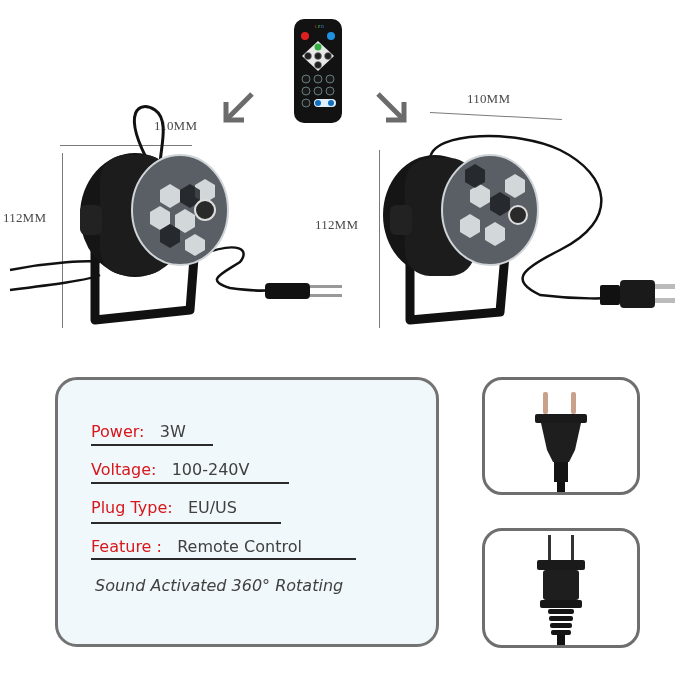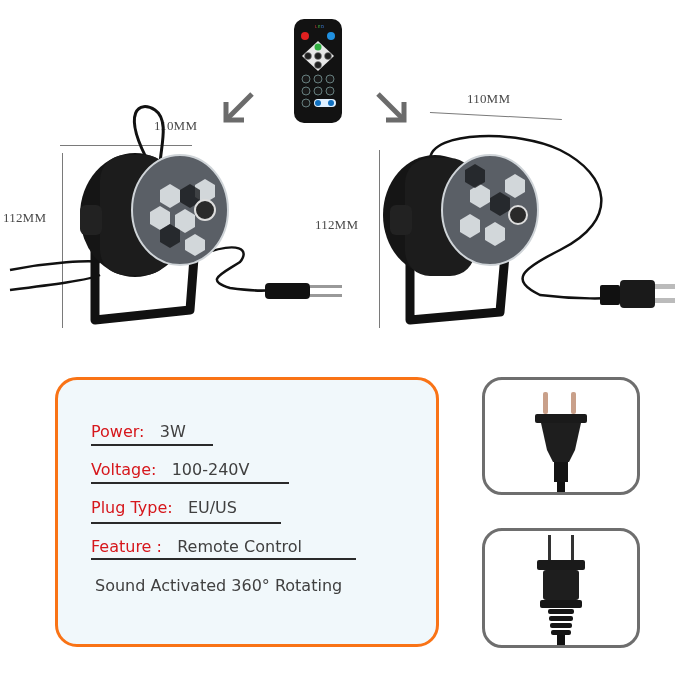--- a/index.html
+++ b/index.html
@@ -15,27 +15,27 @@
   
   .arrow { color: #6b6b6b; }
 
   
   .dim { font-family: Liberation Serif, serif; font-size: 13px; color: #4a4a4a; letter-spacing: 0.2px; }
   .dline { background: #7a7a7a; }
 
   
   .spec-box {
     left: 55px; top: 377px; width: 384px; height: 270px;
-    border: 3px solid #f97316; border-radius: 22px; background: #f1f8fb;
+    border: 3px solid #737373; border-radius: 22px; background: #f1f8fb;
   }
   .spec-row { position: absolute; left: 33px; font-family: "DejaVu Sans", sans-serif; font-size: 16px; white-space: nowrap; }
   .spec-row .lbl { color: #d6171c; }
   .spec-row .val { color: #404040; }
   .spec-row .uline { position: absolute; left: 0; height: 2px; background: #2a2a2a; }
-  .spec-extra { position: absolute; left: 37px; top: 196px; font-size: 16px; color: #404040; white-space: nowrap; }
+  .spec-extra { position: absolute; left: 37px; top: 196px; font-size: 16px; color: #404040; white-space: nowrap; font-style: italic; }
 
   
   .plug-box { border: 3px solid #6e6e6e; border-radius: 20px; background: #ffffff; }
   .plug-eu { left: 482px; top: 377px; width: 158px; height: 118px; }
   .plug-us { left: 482px; top: 528px; width: 158px; height: 120px; }
 </style>
 </head>
 <body>
 
 <div class="abs remote">

